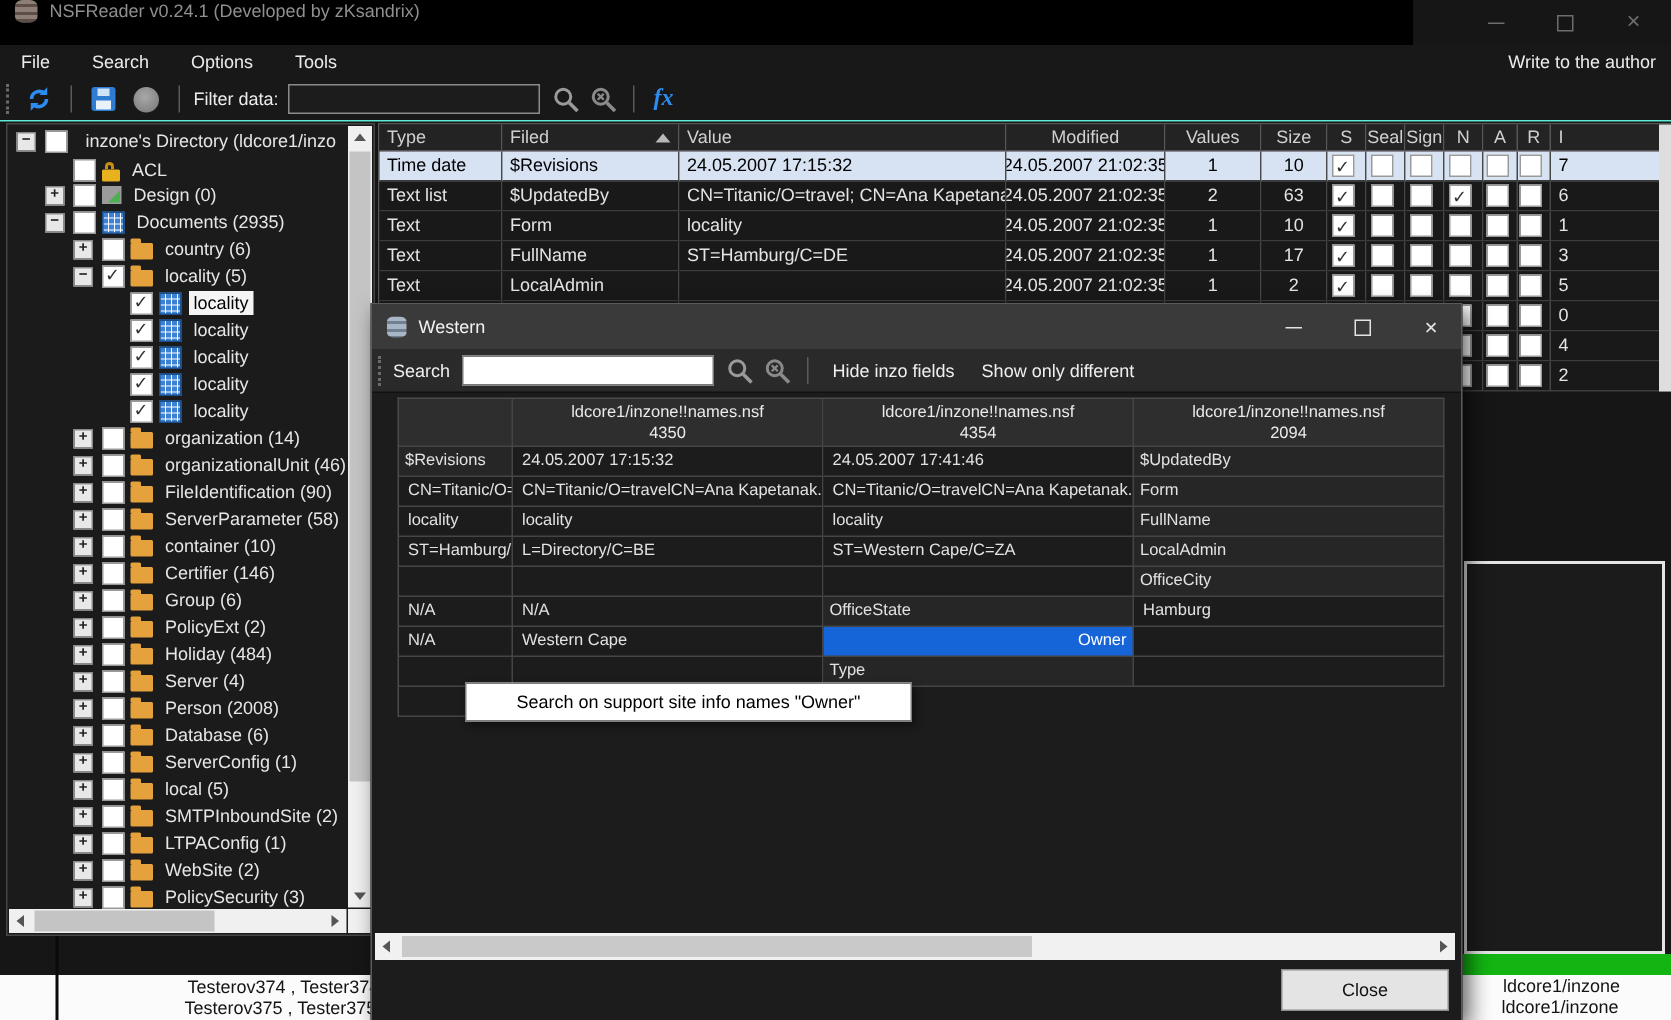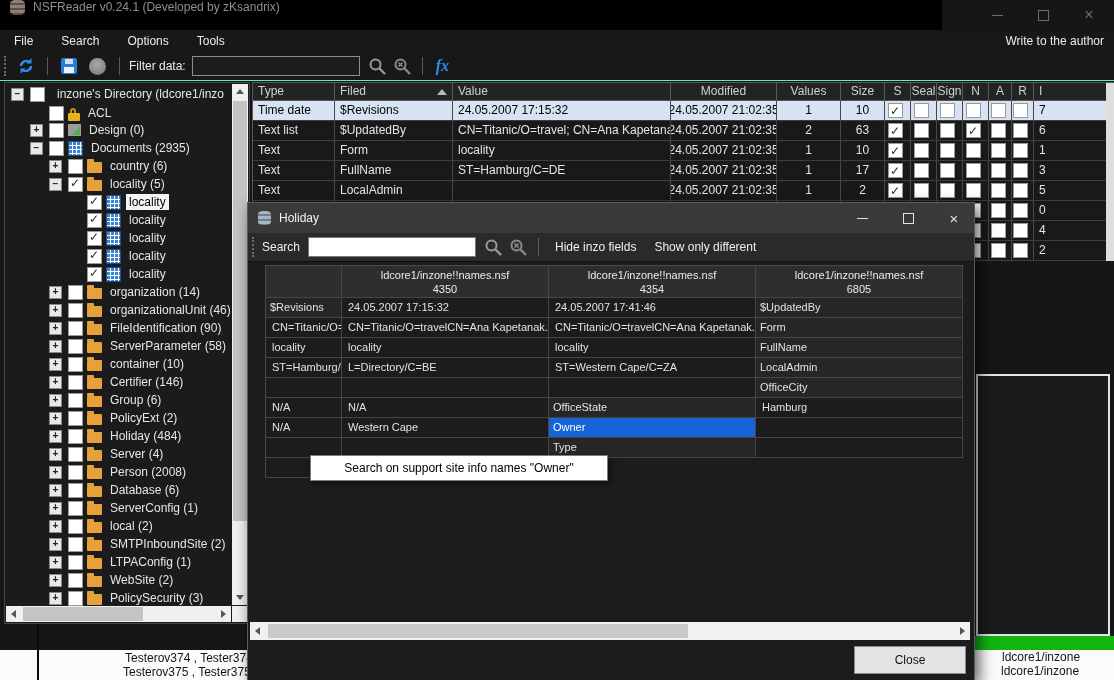--- a/index.html
+++ b/index.html
@@ -95,21 +95,21 @@
   .dlg-toolbar{position:absolute;left:0;top:30px;width:100%;height:28px;background:#2a2a2a;border-bottom:1px solid #111;
     display:flex;align-items:center;color:#efefef;}
   .dlg-search-input{width:160px;height:18px;background:#fff;border:1px solid #777;color:#111;font-size:12px;padding:0 3px;}
   .dlg-flat-btn{padding:0 9px;color:#efefef;}
   .cmp-table{position:absolute;left:17px;top:62px;display:grid;grid-template-columns:76px 207px 207px 207px;
     border-top:1px solid #4a4a4a;border-left:1px solid #4a4a4a;font-size:11px;}
   .cc{border-right:1px solid #454545;border-bottom:1px solid #454545;background:#1c1c1c;color:#e2e2e2;
     padding:0 6px;line-height:19px;white-space:nowrap;overflow:hidden;}
   .cc.hd{background:#2e2e2e;color:#eaeaea;display:flex;flex-direction:column;align-items:center;justify-content:center;line-height:14px;padding:0 2px;}
   .cc.lbl{background:#262626;padding:0 4px;}
-  .cc.lbl.owner-sel{background:#1565d8;color:#fff;}
+  .cc.lbl.owner-sel{background:#1565d8;color:#fff;text-align:right;}
   .dlg-hscroll{position:absolute;left:2px;top:419px;width:720px;height:18px;background:#f1f1f1;}
   .dlg-hscroll .sb-thumb{left:18px;top:2px;width:420px;height:14px;background:#c9c9c9;}
   .close-btn{position:absolute;left:606px;top:443px;width:110px;height:26px;background:#e4e4e4;border:1px solid #8c8c8c;
     color:#111;display:flex;align-items:center;justify-content:center;font-size:12px;}
   .tooltip{position:absolute;left:310px;top:455px;width:296px;height:24px;background:#fff;border:1px solid #7d7d7d;color:#000;
     display:flex;align-items:center;justify-content:center;font-size:12px;z-index:30;box-shadow:2px 3px 6px rgba(0,0,0,.45);}
 </style>
 </head>
 <body>
 
@@ -306,21 +306,21 @@
         <div class="tree-row" style="padding-left: 44px;">
           <span class="expander">+</span>
           <span class="cb"></span>
           <span class="t-ico ico-folder"></span>
           <span class="tree-label">ServerConfig (1)</span>
         </div>
         <div class="tree-row" style="padding-left: 44px;">
           <span class="expander">+</span>
           <span class="cb"></span>
           <span class="t-ico ico-folder"></span>
-          <span class="tree-label">local (2)</span>
+          <span class="tree-label">local (5)</span>
         </div>
         <div class="tree-row" style="padding-left: 44px;">
           <span class="expander">+</span>
           <span class="cb"></span>
           <span class="t-ico ico-folder"></span>
           <span class="tree-label">SMTPInboundSite (2)</span>
         </div>
         <div class="tree-row" style="padding-left: 44px;">
           <span class="expander">+</span>
           <span class="cb"></span>
@@ -603,21 +603,21 @@
     <span class="bg-text" style="left:125px;top:1px;">Testerov374 , Tester374</span>
     <span class="bg-text" style="left:123px;top:15px;">Testerov375 , Tester375</span>
     <span class="bg-text" style="left:1002px;top:0px;">ldcore1/inzone</span>
     <span class="bg-text" style="left:1001px;top:14px;">ldcore1/inzone</span>
   </div>
   <div class="black-line"></div>
 
   <div class="dialog">
     <div class="dlg-title">
       <span class="ico-db"></span>
-      <span class="dlg-title-text">Holiday</span>
+      <span class="dlg-title-text">Western</span>
       <div class="dlg-btn-box db-min">
           <span class="dlg-glyph-min"></span>
         </div>
       <div class="dlg-btn-box db-max">
           <span class="dlg-glyph-max"></span>
         </div>
       <div class="dlg-btn-box db-close">×</div>
     </div>
     <div class="dlg-toolbar">
       <span class="grip"></span>
@@ -645,21 +645,21 @@
         <div class="cc hd">
           <div>ldcore1/inzone!!names.nsf</div>
           <div>4350</div>
         </div>
         <div class="cc hd">
           <div>ldcore1/inzone!!names.nsf</div>
           <div>4354</div>
         </div>
         <div class="cc hd">
           <div>ldcore1/inzone!!names.nsf</div>
-          <div>6805</div>
+          <div>2094</div>
         </div>
         <div class="cc lbl">$Revisions</div>
         <div class="cc">24.05.2007 17:15:32</div>
         <div class="cc">24.05.2007 17:41:46</div>
         <div class="cc lbl">$UpdatedBy</div>
         <div class="cc">CN=Titanic/O=travelCN=Ana Kapetanak...</div>
         <div class="cc">CN=Titanic/O=travelCN=Ana Kapetanak...</div>
         <div class="cc">CN=Titanic/O=travelCN=Ana Kapetanak...</div>
         <div class="cc lbl">Form</div>
         <div class="cc">locality</div>

